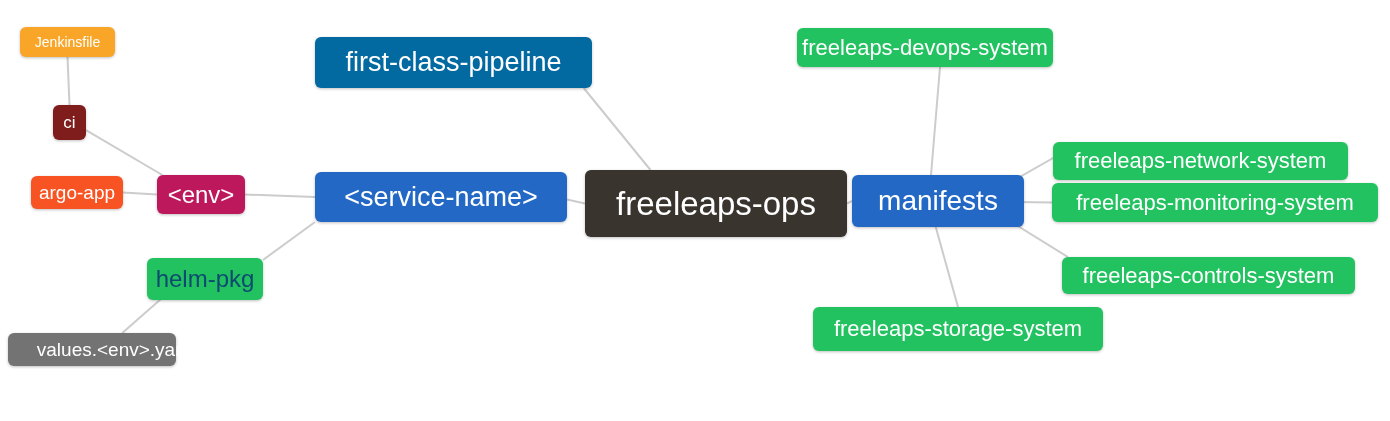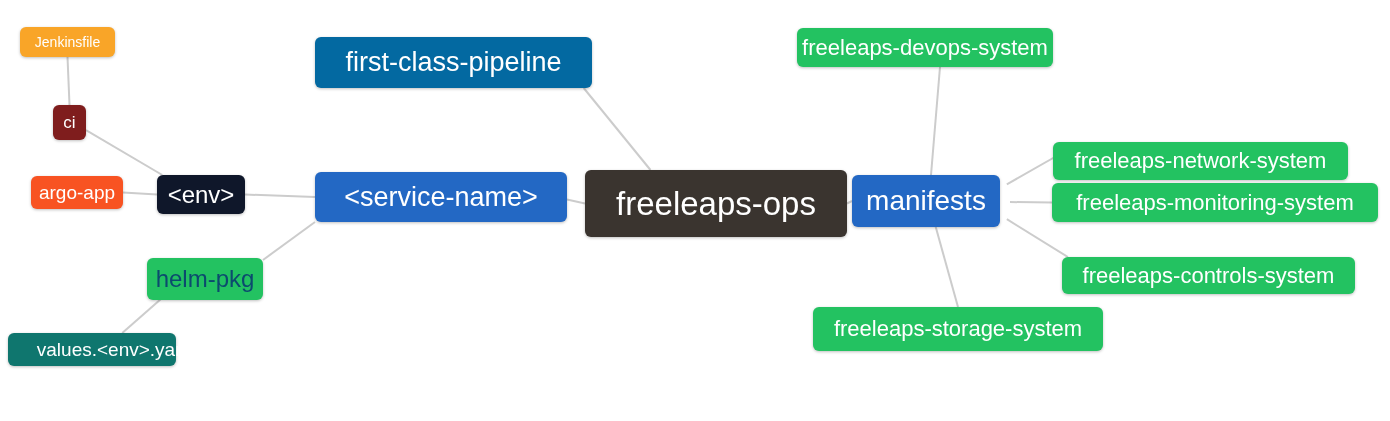--- a/index.html
+++ b/index.html
@@ -60,39 +60,39 @@
   <div id="nodes-layer">
       <div class="node" style="left: 20px; top: 27px; width: 95px; height: 30px; font-size: 14px; background: rgb(249, 165, 40); color: rgb(255, 255, 255);">
         <span>Jenkinsfile</span>
       </div>
       <div class="node" style="left: 53px; top: 105px; width: 33px; height: 35px; font-size: 17px; background: #7f1d1d; color: rgb(255, 255, 255);">
         <span>ci</span>
       </div>
       <div class="node" style="left: 31px; top: 176px; width: 92px; height: 33px; font-size: 19px; background: rgb(248, 83, 34); color: rgb(255, 255, 255);">
         <span>argo-app</span>
       </div>
-      <div class="node" style="left: 157px; top: 175px; width: 88px; height: 39px; font-size: 24px; background: #0f172a; color: rgb(255, 255, 255);">
+      <div class="node" style="left: 157px; top: 175px; width: 88px; height: 39px; font-size: 24px; background: #be185d; color: rgb(255, 255, 255);">
         <span>&lt;env&gt;</span>
       </div>
       <div class="node" style="left: 147px; top: 258px; width: 116px; height: 42px; font-size: 24px; background: rgb(35, 194, 97); color: #0c4a6e;">
         <span>helm-pkg</span>
       </div>
-      <div class="node" style="left: 8px; top: 333px; width: 168px; height: 33px; font-size: 19px; background: #0f766e; color: rgb(255, 255, 255); padding-left: 48px;">
+      <div class="node" style="left: 8px; top: 333px; width: 168px; height: 33px; font-size: 19px; background: #737373; color: rgb(255, 255, 255); padding-left: 48px;">
         <span>values.&lt;env&gt;.yaml</span>
       </div>
       <div class="node" style="left: 315px; top: 37px; width: 277px; height: 51px; font-size: 27px; background: #0369a1; color: rgb(255, 255, 255);">
         <span>first-class-pipeline</span>
       </div>
       <div class="node" style="left: 315px; top: 172px; width: 252px; height: 50px; font-size: 27px; background: rgb(35, 104, 196); color: rgb(255, 255, 255);">
         <span>&lt;service-name&gt;</span>
       </div>
       <div class="node" style="left: 585px; top: 170px; width: 262px; height: 67px; font-size: 33px; background: rgb(58, 52, 47); color: rgb(255, 255, 255);">
         <span>freeleaps-ops</span>
       </div>
-      <div class="node" style="left: 852px; top: 175px; width: 148px; height: 52px; font-size: 28px; background: rgb(35, 104, 196); color: rgb(255, 255, 255);">
+      <div class="node" style="left: 852px; top: 175px; width: 172px; height: 52px; font-size: 28px; background: rgb(35, 104, 196); color: rgb(255, 255, 255);">
         <span>manifests</span>
       </div>
       <div class="node" style="left: 797px; top: 28px; width: 256px; height: 39px; font-size: 22px; background: rgb(35, 194, 97); color: rgb(255, 255, 255);">
         <span>freeleaps-devops-system</span>
       </div>
       <div class="node" style="left: 1053px; top: 110px; width: 295px; height: 38px; font-size: 22px; background: rgb(35, 194, 97); color: rgb(255, 255, 255); margin-top: 32px;">
         <span>freeleaps-network-system</span>
       </div>
       <div class="node" style="left: 1052px; top: 183px; width: 326px; height: 39px; font-size: 22px; background: rgb(35, 194, 97); color: rgb(255, 255, 255);">
         <span>freeleaps-monitoring-system</span>

